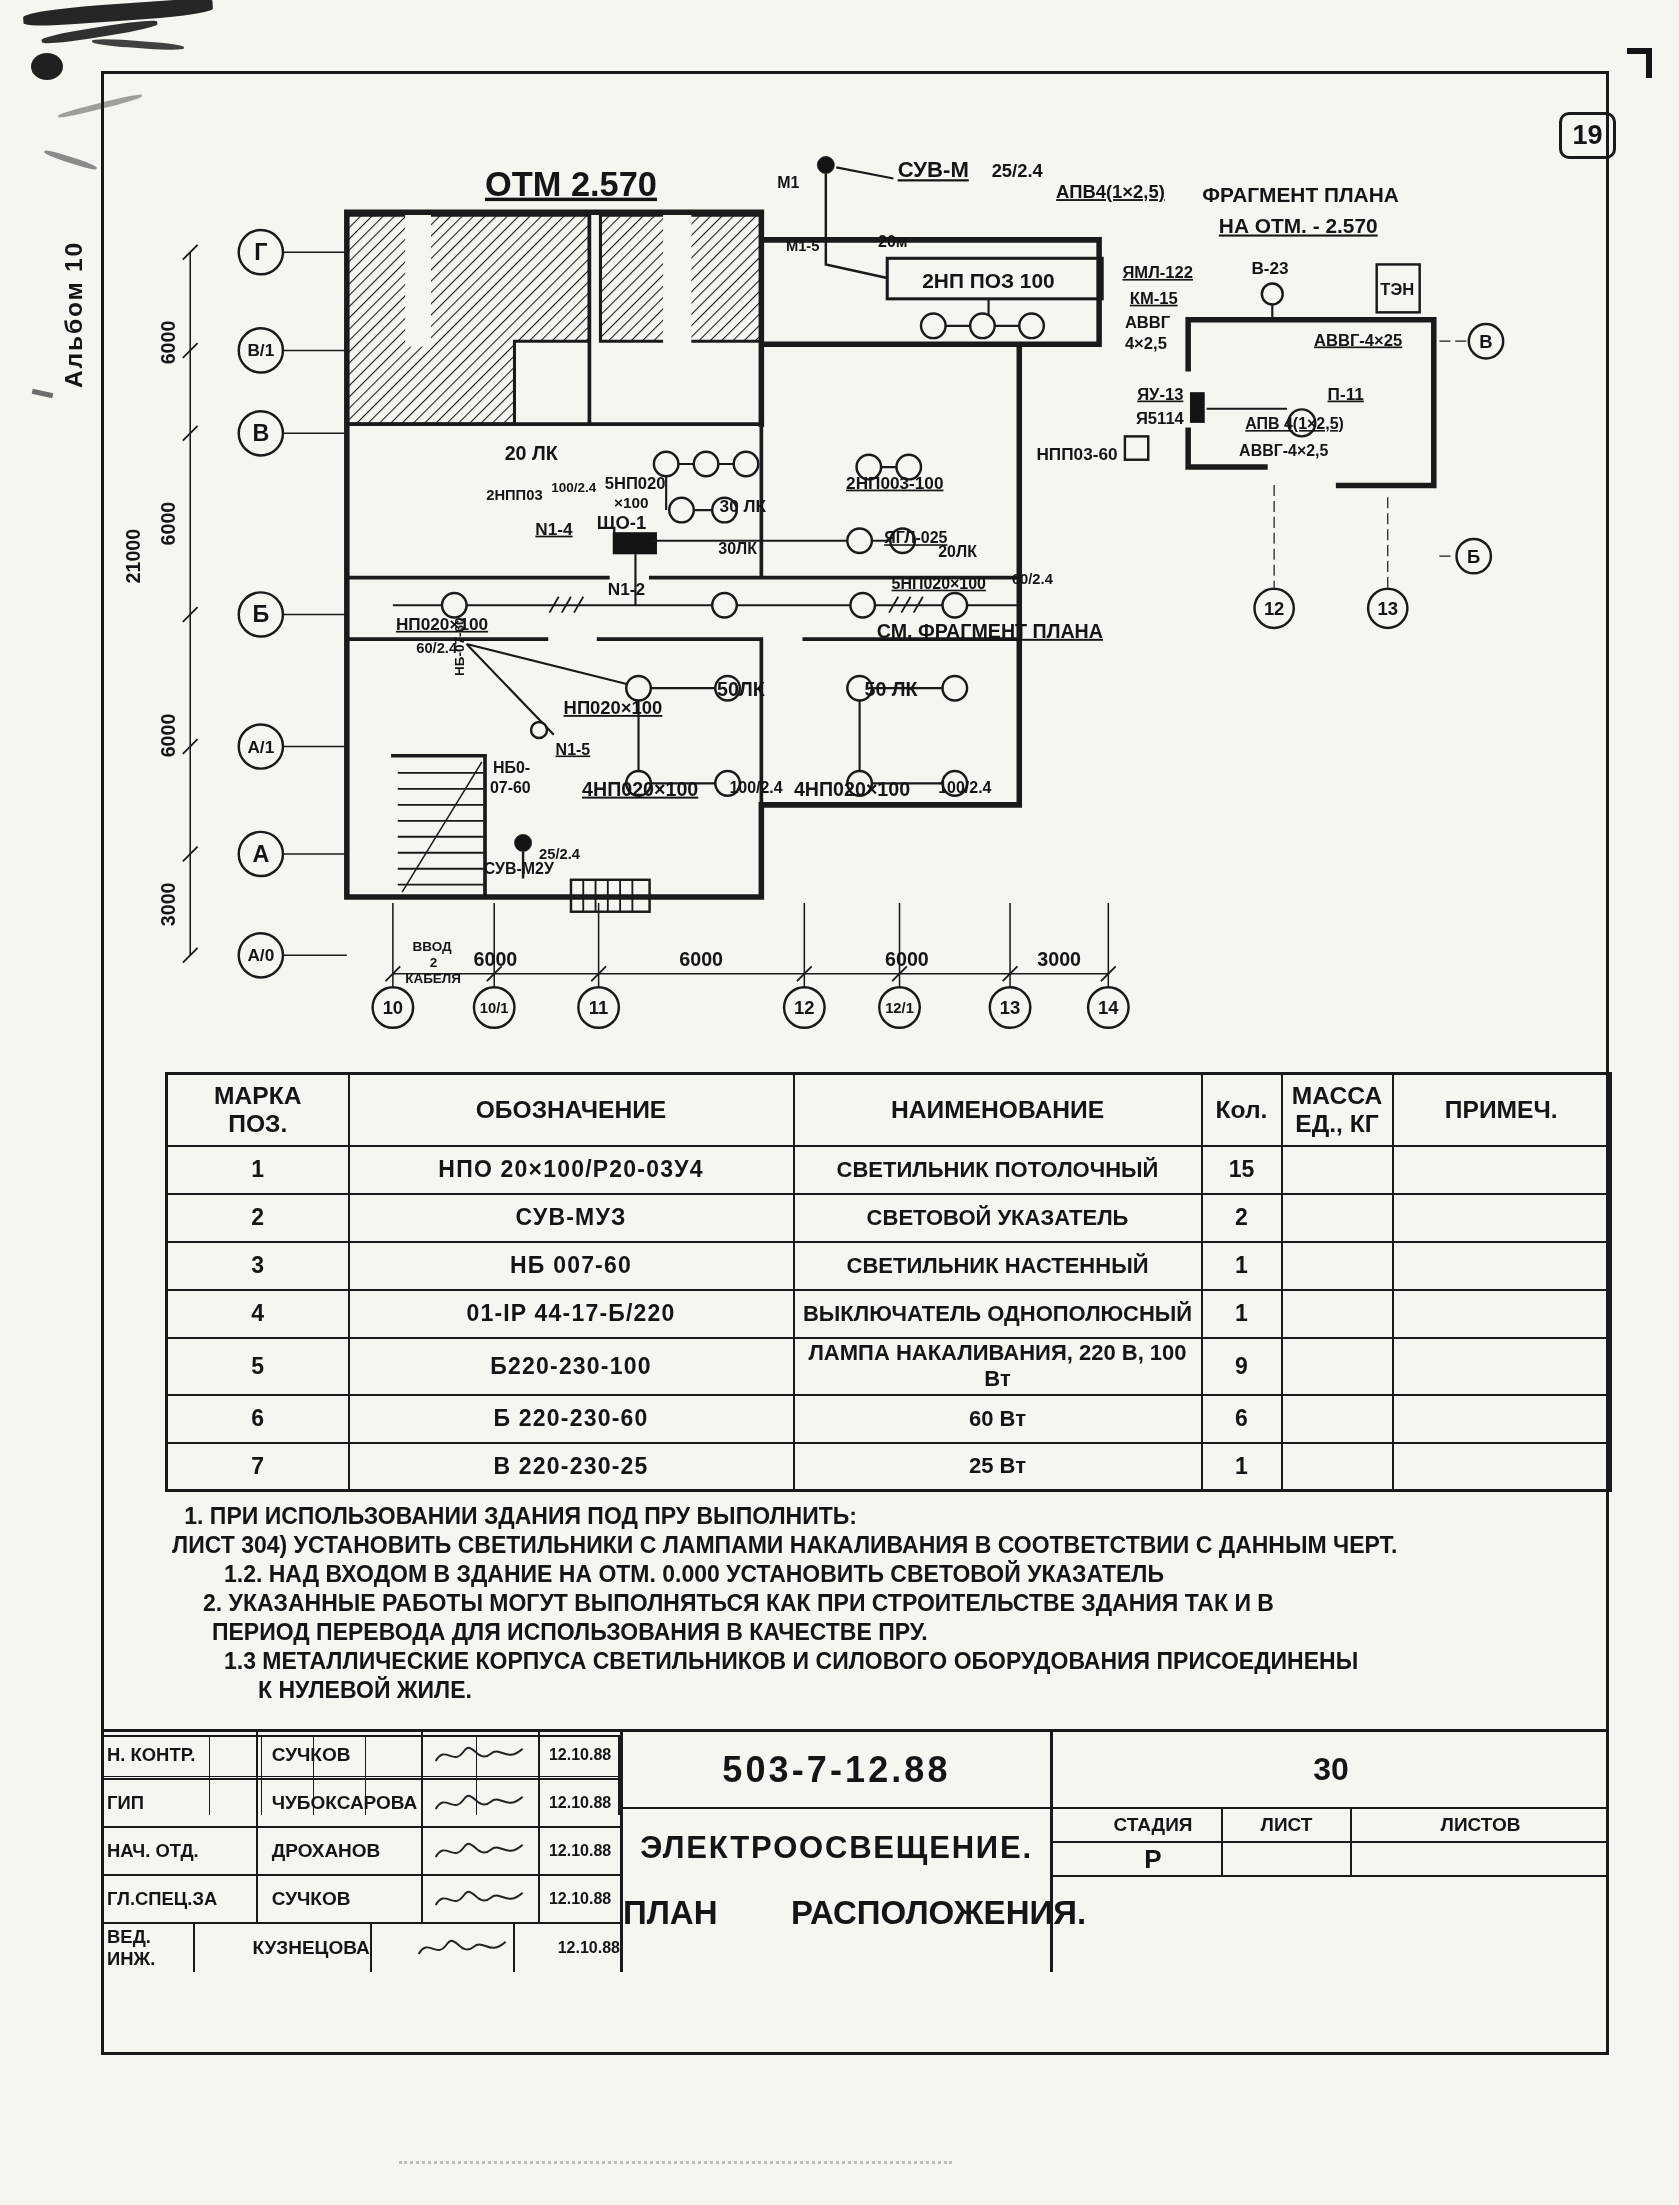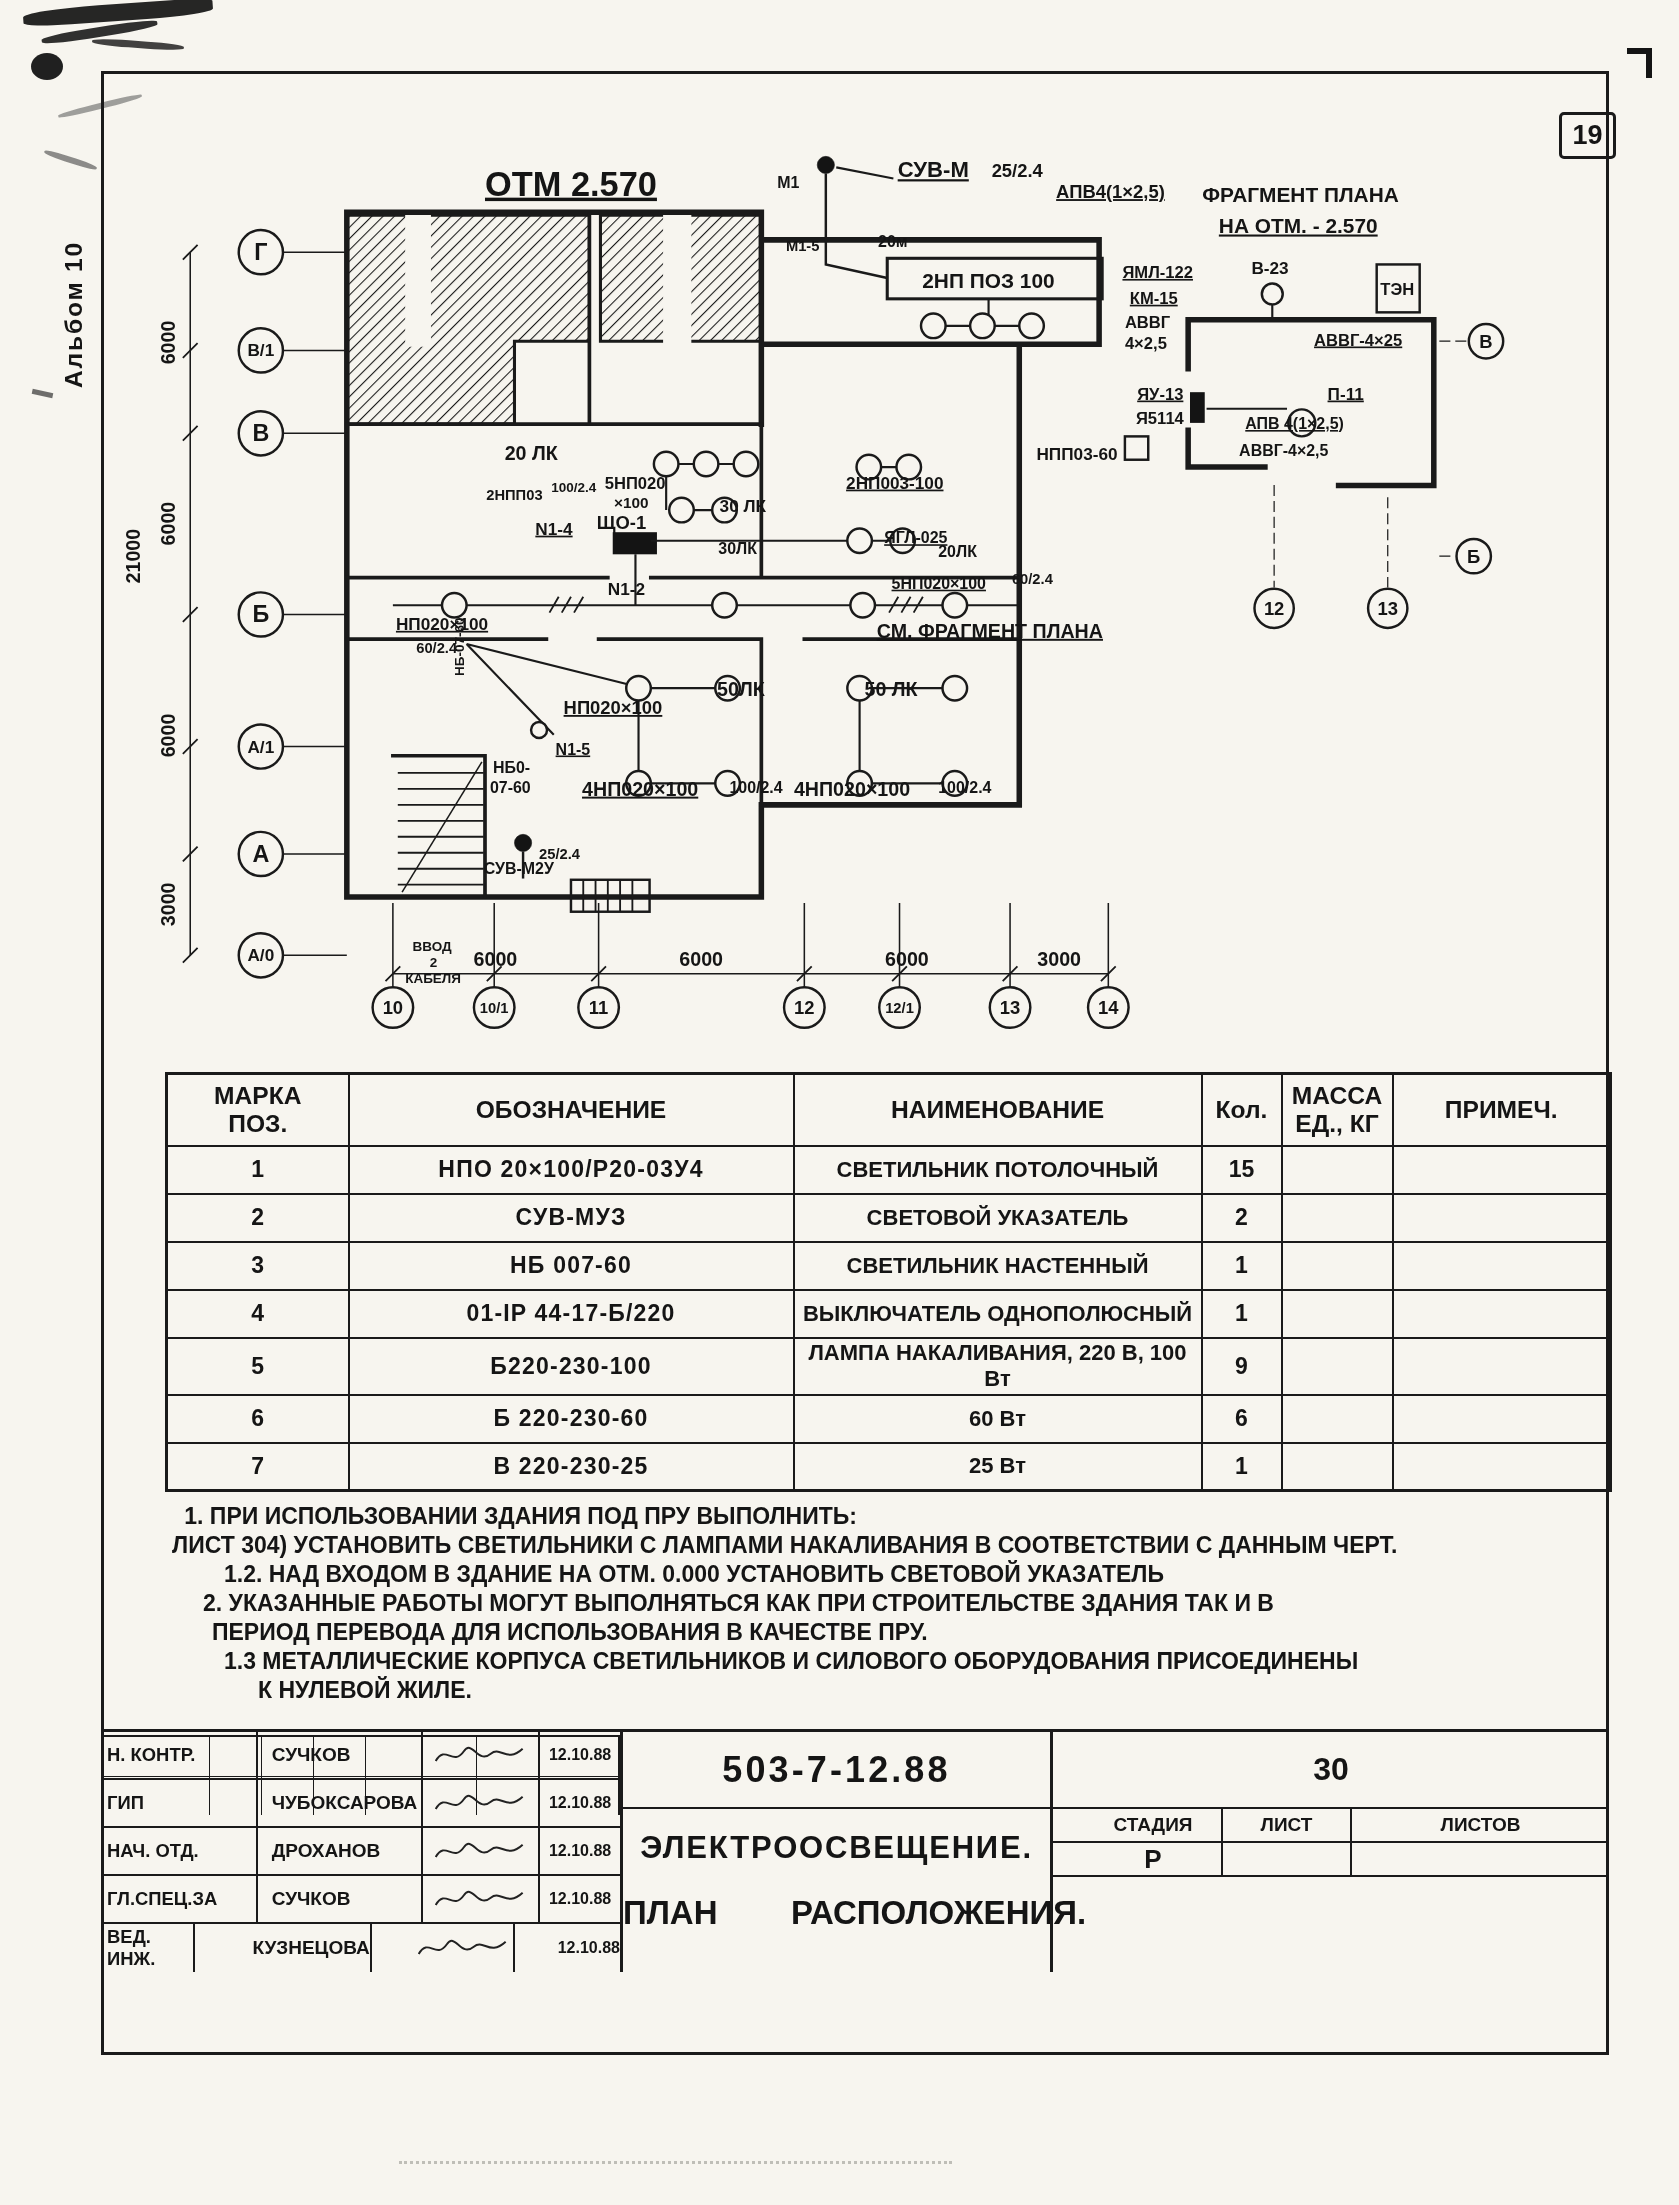--- a/index.html
+++ b/index.html
@@ -14,21 +14,21 @@
 
   
   .frame {
     position:absolute; left:101px; top:71px; width:1508px; height:1984px;
     border:3.1px solid #1a1a1a;
   }
 
   
   .sheet-num {
     position:absolute; left:1559px; top:112px; width:57px; height:47px;
-    border:3.1px solid #1a1a1a; border-radius:5px;
+    border:3.1px solid #1a1a1a; border-radius:10px;
     display:flex; align-items:center; justify-content:center;
     font-size:27px; font-weight:bold;
   }
 
   
   .album-label {
     position:absolute; left:60px; top:388px;
     transform:rotate(-90deg); transform-origin:0 0;
     font-size:24.6px; font-weight:bold; letter-spacing:1.8px; white-space:nowrap;
   }

